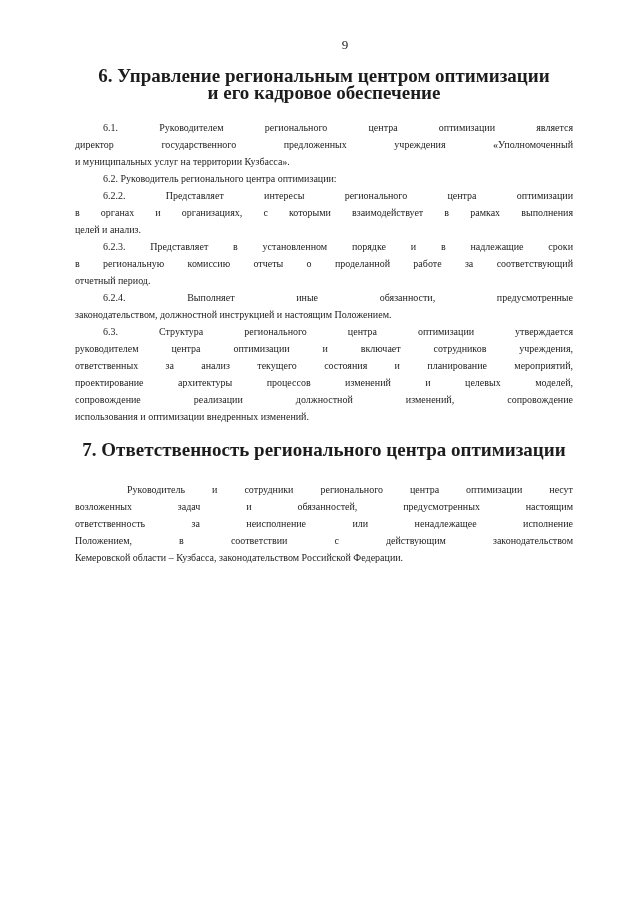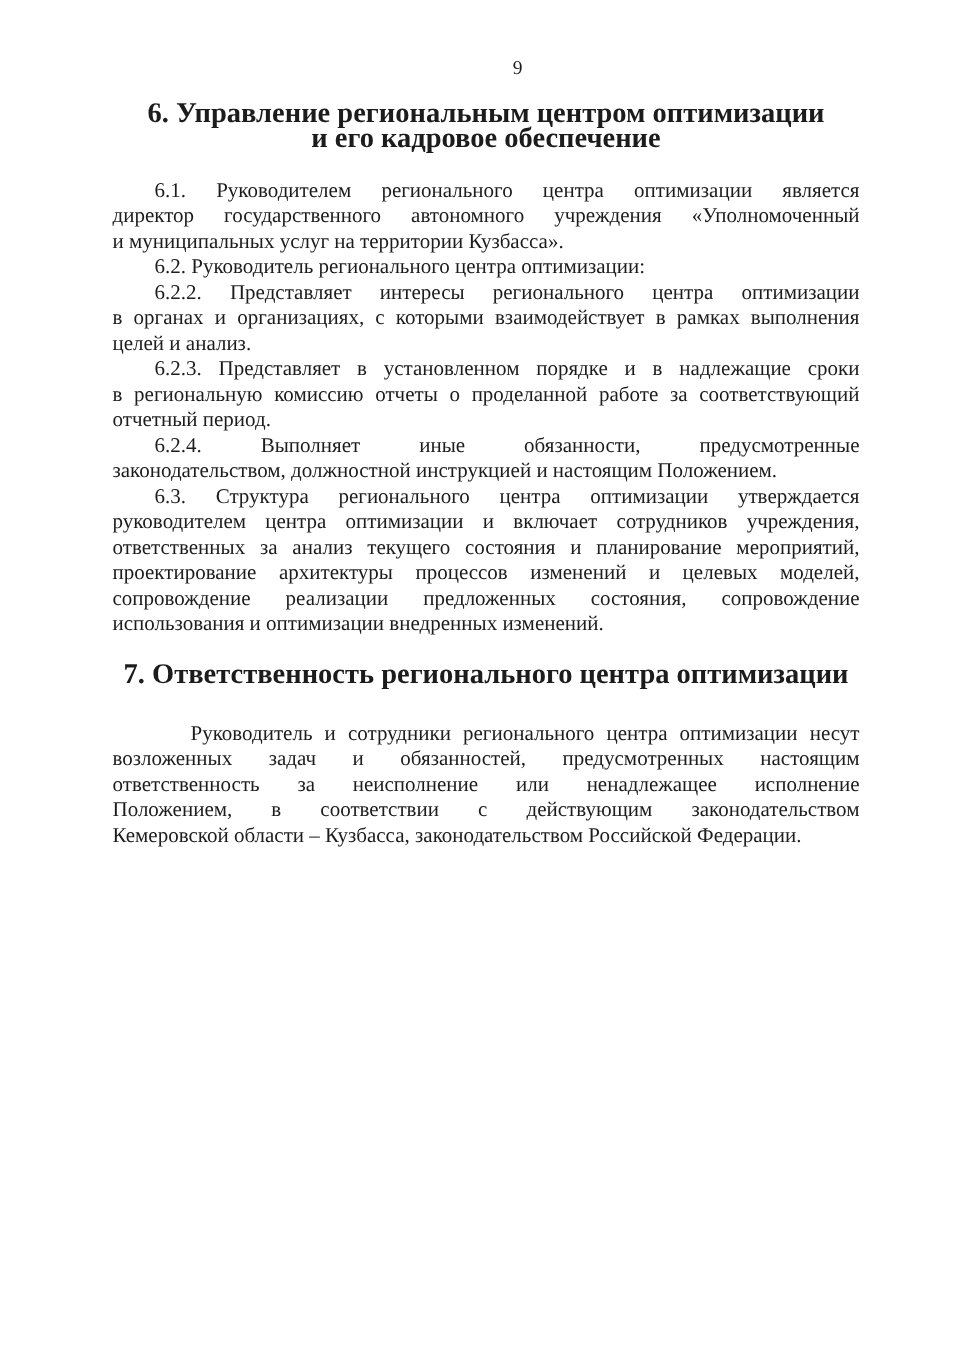--- a/index.html
+++ b/index.html
@@ -35,21 +35,21 @@
     font-weight: bold;
     font-size: 19px;
     line-height: 17px;
     text-align: center;
     margin: 0;
   }
   .heading-6 { margin-bottom: 18px; }
   .heading-7 { margin-top: 16px; margin-bottom: 23px; }
   .para {
     margin: 0;
-    font-size: 14px;
+    font-size: 10px;
     line-height: 17px;
   }
   
   .tline {
     text-align: justify;
     text-align-last: justify;
   }
   .tline-last {
     text-align: justify;
     text-align-last: left;
@@ -65,21 +65,21 @@
 
     <div class="page-number">9</div>
 
     <h2 class="heading heading-6">
       <span>6. Управление региональным центром оптимизации</span><br>
       <span>и его кадровое обеспечение</span>
     </h2>
 
     <div class="para">
         <div class="tline">6.1. Руководителем регионального центра оптимизации является</div>
-        <div class="tline">директор государственного автономного учреждения «Уполномоченный</div>
+        <div class="tline">директор государственного предложенных учреждения «Уполномоченный</div>
         <div class="tline tline-last">и муниципальных услуг на территории Кузбасса».</div>
       </div>
     <div class="para">
         <div class="tline tline-last">6.2. Руководитель регионального центра оптимизации:</div>
       </div>
     <div class="para">
         <div class="tline">6.2.2. Представляет интересы регионального центра оптимизации</div>
         <div class="tline">в органах и организациях, с которыми взаимодействует в рамках выполнения</div>
         <div class="tline tline-last">целей и анализ.</div>
       </div>
@@ -90,21 +90,21 @@
       </div>
     <div class="para">
         <div class="tline">6.2.4. Выполняет иные обязанности, предусмотренные</div>
         <div class="tline tline-last">законодательством, должностной инструкцией и настоящим Положением.</div>
       </div>
     <div class="para">
         <div class="tline">6.3. Структура регионального центра оптимизации утверждается</div>
         <div class="tline">руководителем центра оптимизации и включает сотрудников учреждения,</div>
         <div class="tline">ответственных за анализ текущего состояния и планирование мероприятий,</div>
         <div class="tline">проектирование архитектуры процессов изменений и целевых моделей,</div>
-        <div class="tline">сопровождение реализации предложенных состояния, сопровождение</div>
+        <div class="tline">сопровождение реализации должностной изменений, сопровождение</div>
         <div class="tline tline-last">использования и оптимизации внедренных изменений.</div>
       </div>
 
     <h2 class="heading heading-7">
       <span>7. Ответственность регионального центра оптимизации</span>
     </h2>
 
     <div class="para indent-lg">
         <div class="tline">Руководитель и сотрудники регионального центра оптимизации несут</div>
         <div class="tline">возложенных задач и обязанностей, предусмотренных настоящим</div>

